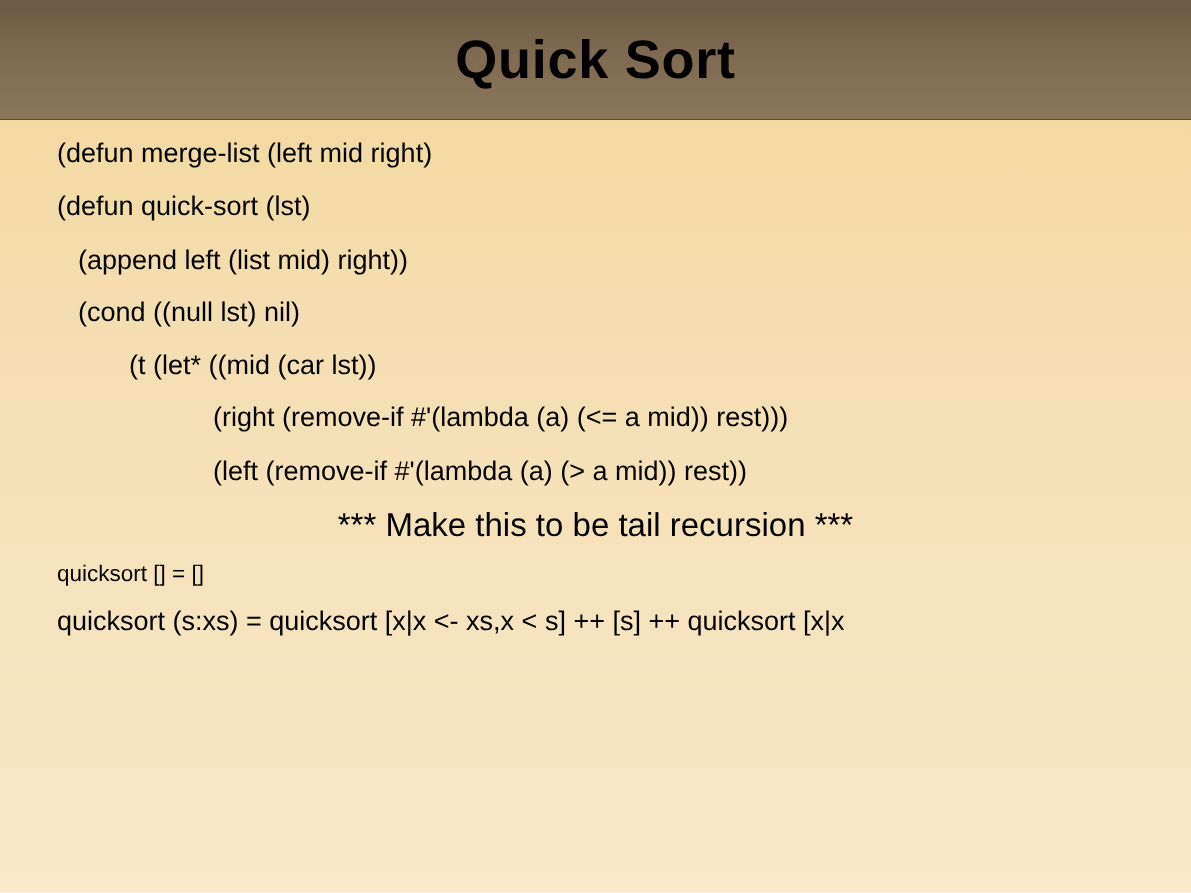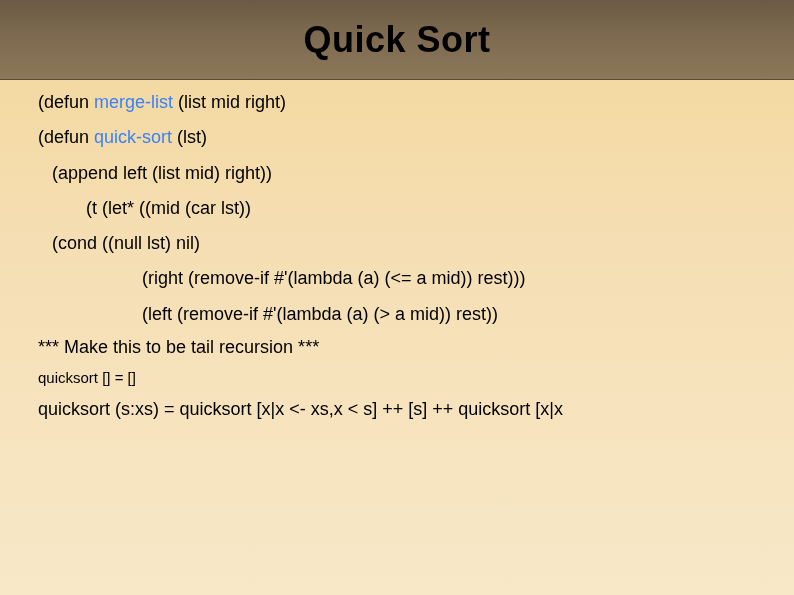--- a/index.html
+++ b/index.html
@@ -26,29 +26,30 @@
   }
   .content {
     padding: 10px 38px 0 38px;
   }
   .code-line {
     font-size: 18px;
     line-height: 1.35;
     margin-bottom: 11px;
     font-family: Arial, Helvetica, sans-serif;
   }
-  .kw { color: #3b82f6; } 
+  .kw { color: #000000; } 
   .ind1 { padding-left: 14px; }
   .ind2 { padding-left: 48px; }
   .ind3 { padding-left: 104px; }
   .ind4 { padding-left: 78px; }
   .note {
-    font-size: 18px;
+    font-size: 22px;
     margin-top: 6px;
     margin-bottom: 11px;
+    text-align: center;
   }
   .hask {
     font-size: 15px;
     margin-bottom: 11px;
   }
   .hask-wrap {
     font-size: 18px;
     line-height: 1.4;
   }
   .hask-wrap .cont {
@@ -59,37 +60,37 @@
 </head>
 <body>
 
 <div class="header-band">
   <div class="title">Quick Sort</div>
 </div>
 
 <div class="content">
 
   <div class="code-line">
-    <span>(defun </span><span class="kw">merge-list</span><span> (list mid right)</span>
+    <span>(defun </span><span class="kw">merge-list</span><span> (left mid right)</span>
   </div>
 
   <div class="code-line">
     <span>(defun </span><span class="kw">quick-sort</span><span> (lst)</span>
   </div>
 
   <div class="code-line ind1">
     <span>(append left (list mid) right))</span>
   </div>
 
+  <div class="code-line ind1">
+    <span>(cond ((null lst) nil)</span>
+  </div>
+
   <div class="code-line ind2">
     <span>(t (let* ((mid (car lst))</span>
-  </div>
-
-  <div class="code-line ind1">
-    <span>(cond ((null lst) nil)</span>
   </div>
 
 
   <div class="code-line ind3">
     <span>(right (remove-if #'(lambda (a) (&lt;= a mid)) rest)))</span>
   </div>
 
   <div class="code-line ind3">
     <span>(left (remove-if #'(lambda (a) (&gt; a mid)) rest))</span>
   </div>

